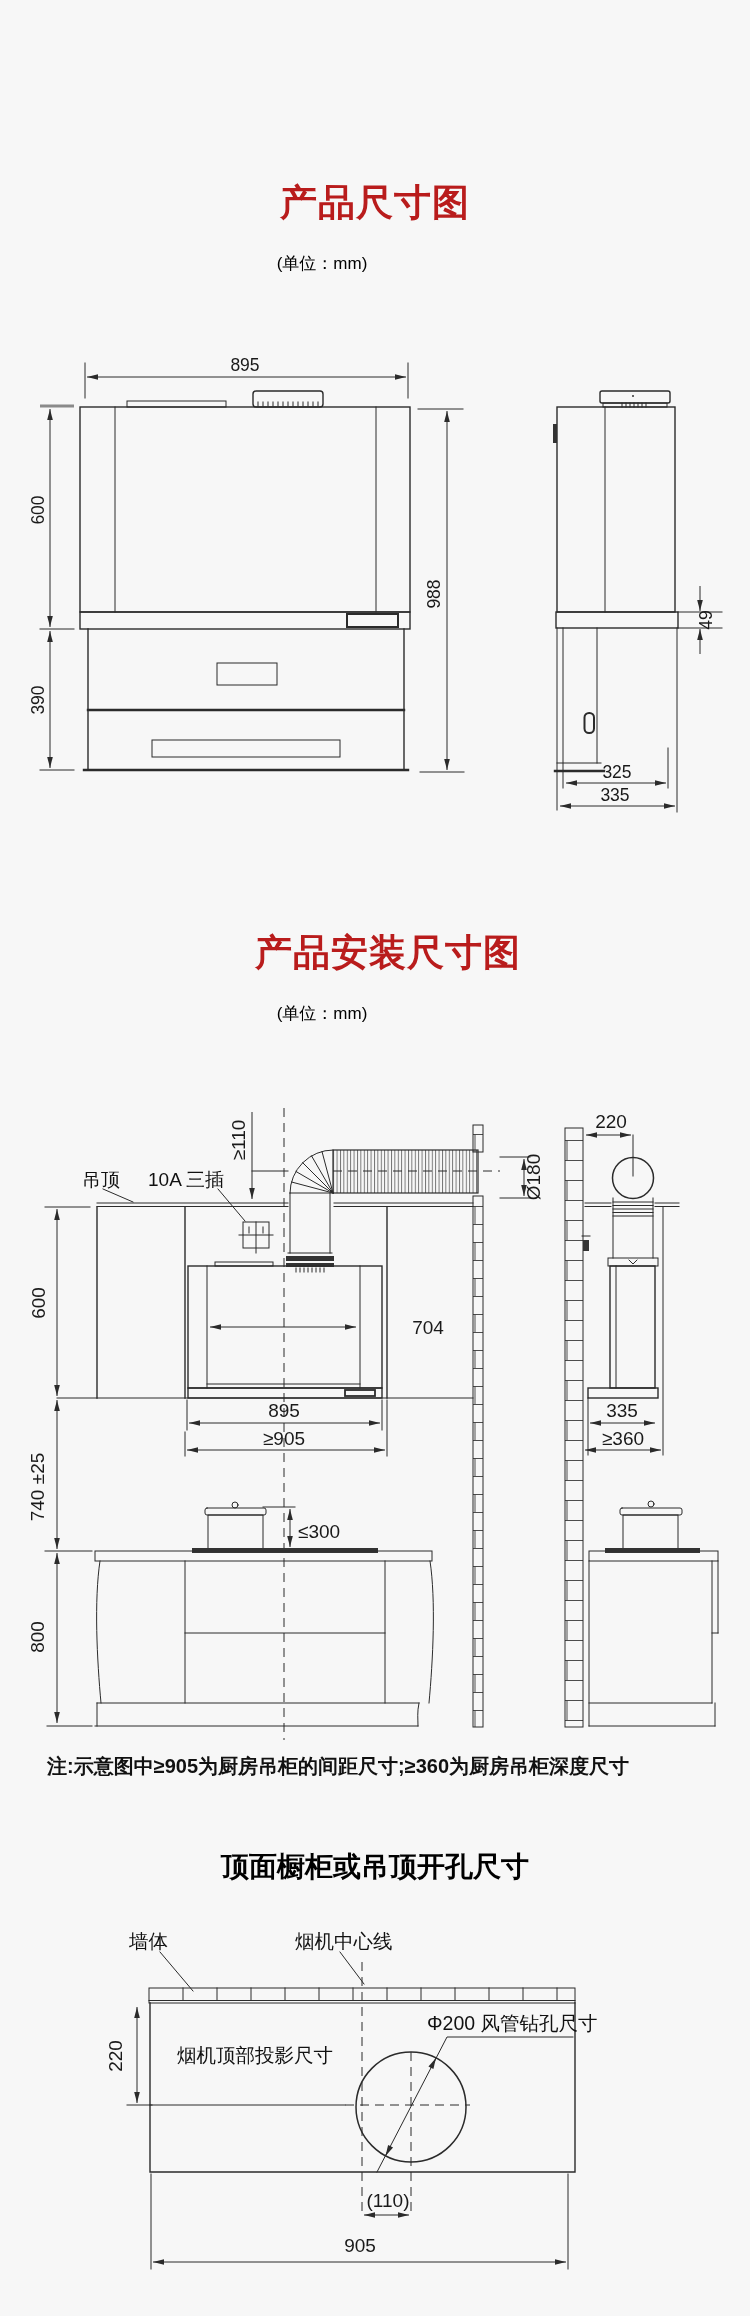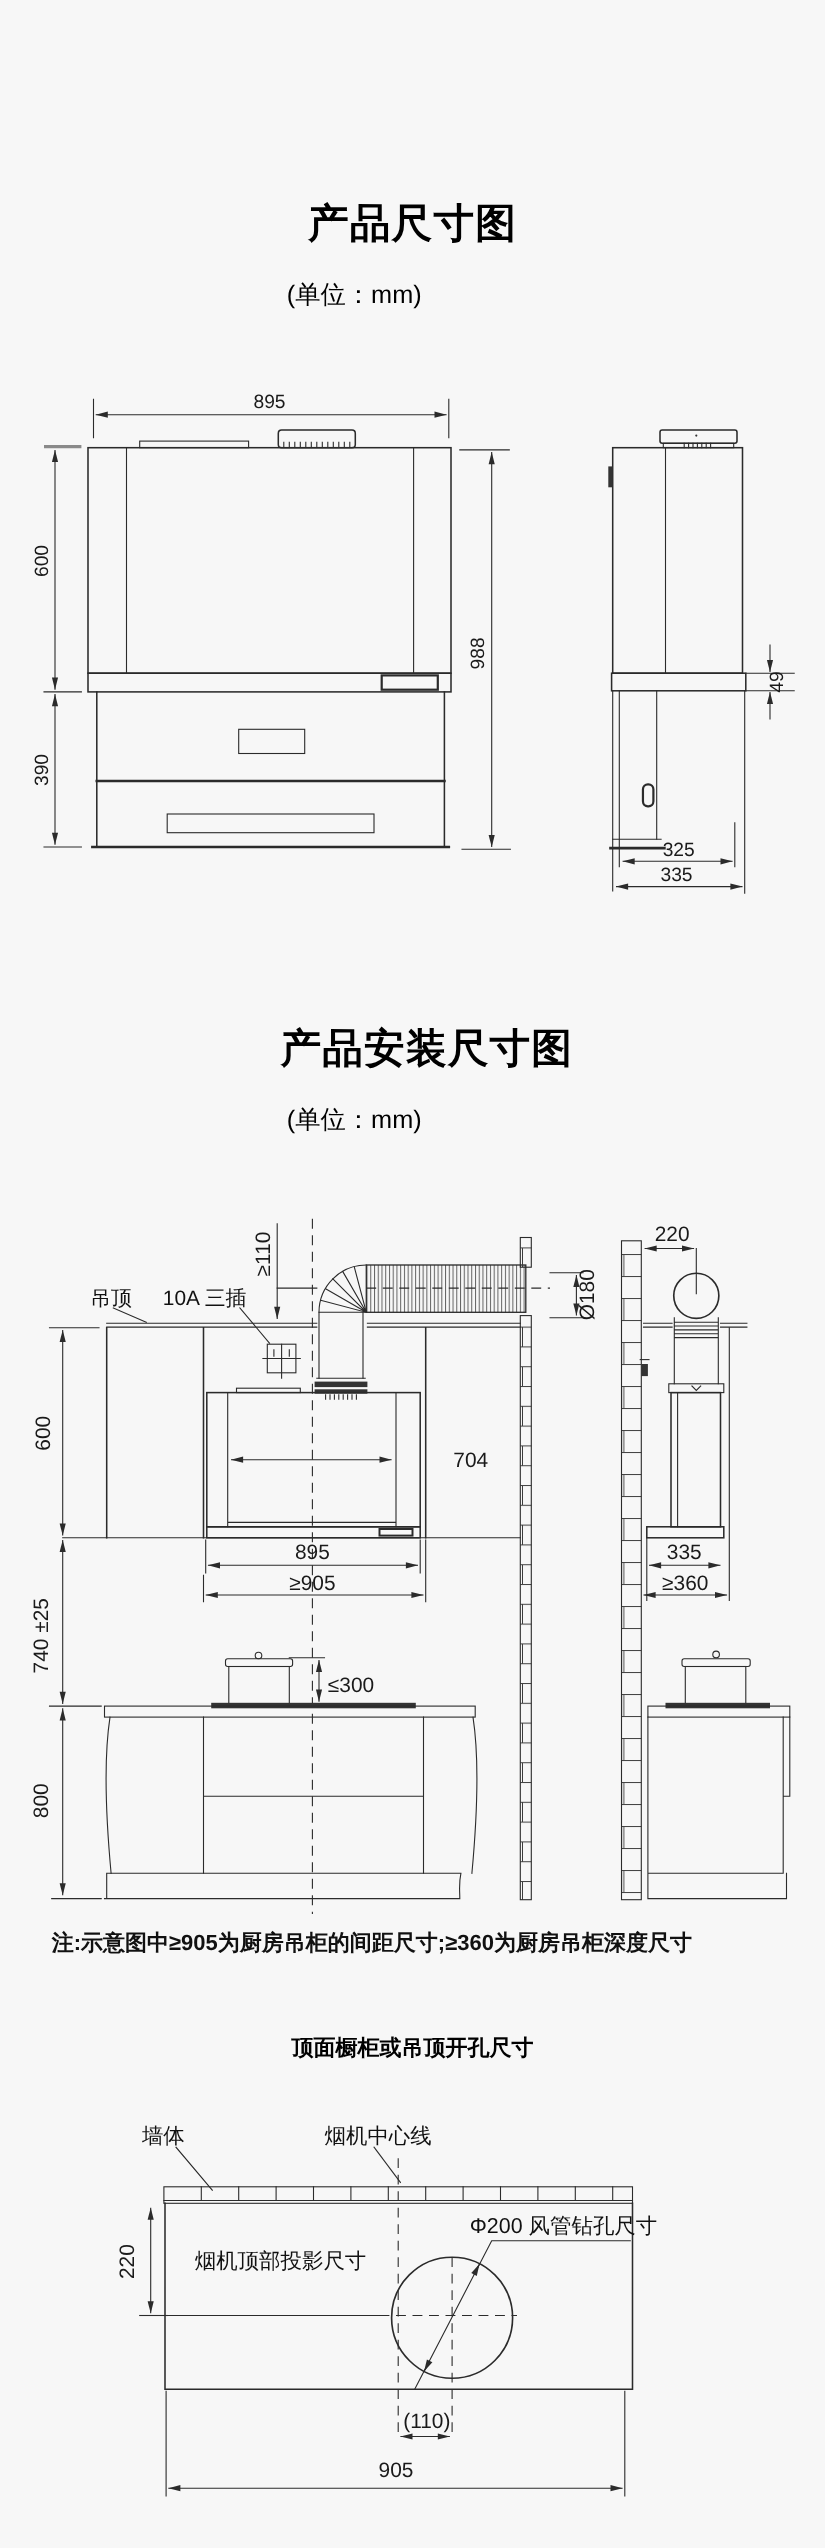--- a/index.html
+++ b/index.html
@@ -1,20 +1,20 @@
 <!DOCTYPE html>
 <html><head>
 <meta charset="utf-8">
 <style>
   html,body{margin:0;padding:0;background:#f7f7f7;}
   #page{position:relative;width:750px;height:2316px;background:#f7f7f7;overflow:hidden;
         font-family:"Liberation Sans","DejaVu Sans",sans-serif;color:#111;}
-  .title{position:absolute;left:0;width:750px;text-align:center;font-size:37px;font-weight:700;color:#000000;letter-spacing:1px;}
-  .subtitle{position:absolute;left:0;width:644px;text-align:center;font-size:23px;font-weight:400;color:#000;}
-  .title3{position:absolute;left:0;width:750px;text-align:center;font-size:20px;font-weight:600;color:#000;}
+  .title{position:absolute;left:0;width:750px;text-align:center;font-size:37px;font-weight:700;color:#b91c1c;letter-spacing:1px;}
+  .subtitle{position:absolute;left:0;width:644px;text-align:center;font-size:17px;font-weight:400;color:#000;}
+  .title3{position:absolute;left:0;width:750px;text-align:center;font-size:28px;font-weight:600;color:#000;}
   .note{position:absolute;left:47px;top:1753px;width:690px;font-size:20px;font-weight:600;color:#111;}
   svg{position:absolute;left:0;}
   .o{fill:none;stroke:#2b2b2b;stroke-width:1.4;stroke-linecap:square;}
   .t{fill:none;stroke:#2b2b2b;stroke-width:1;stroke-linecap:square;}
   .k{fill:none;stroke:#2b2b2b;stroke-width:2.4;stroke-linecap:square;}
   .d{fill:#333;stroke:none;}
   .dash{fill:none;stroke:#2b2b2b;stroke-width:1;stroke-dasharray:9,6;}
   .dim{fill:none;stroke:#2b2b2b;stroke-width:1;marker-start:url(#arr);marker-end:url(#arr);}
   .dimE{fill:none;stroke:#2b2b2b;stroke-width:1;marker-end:url(#arr);}
   .gray{fill:none;stroke:#8a8a8a;stroke-width:3;}

